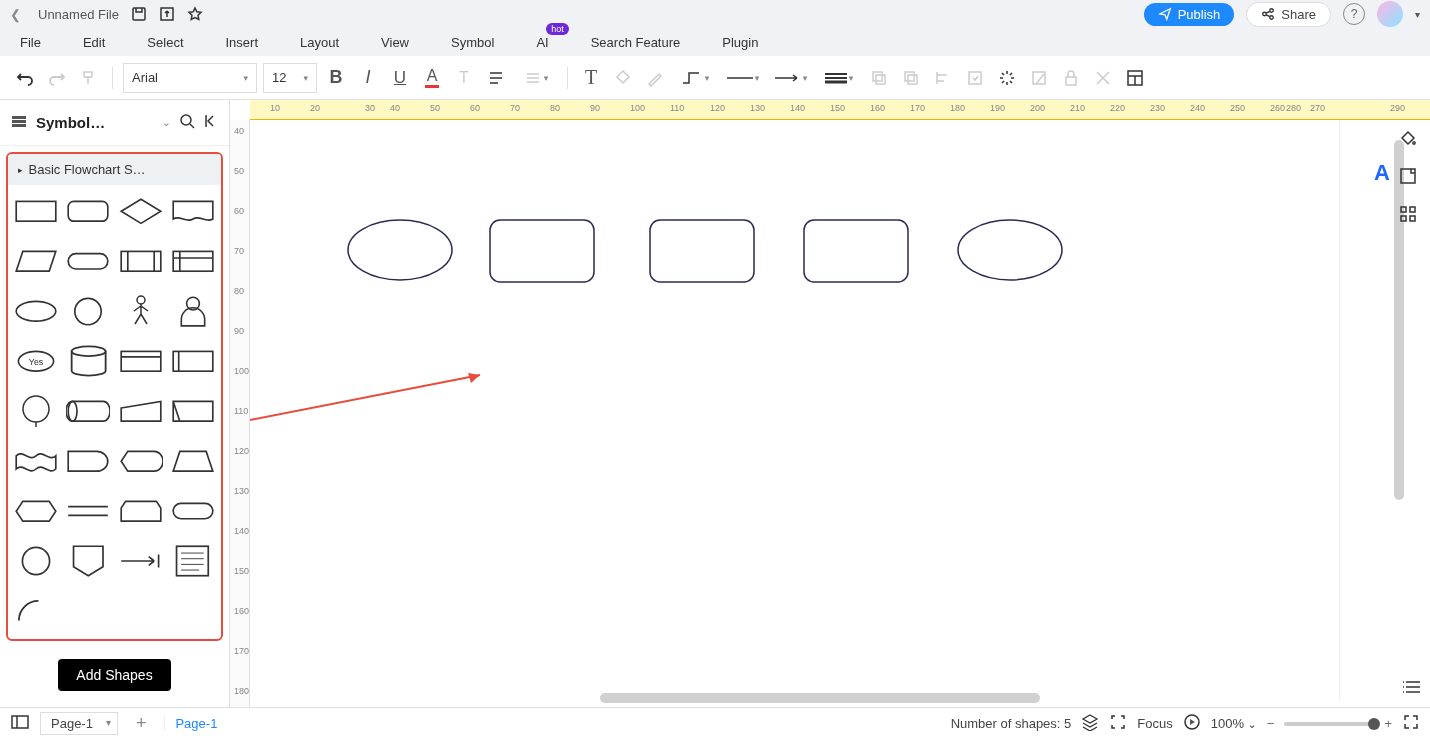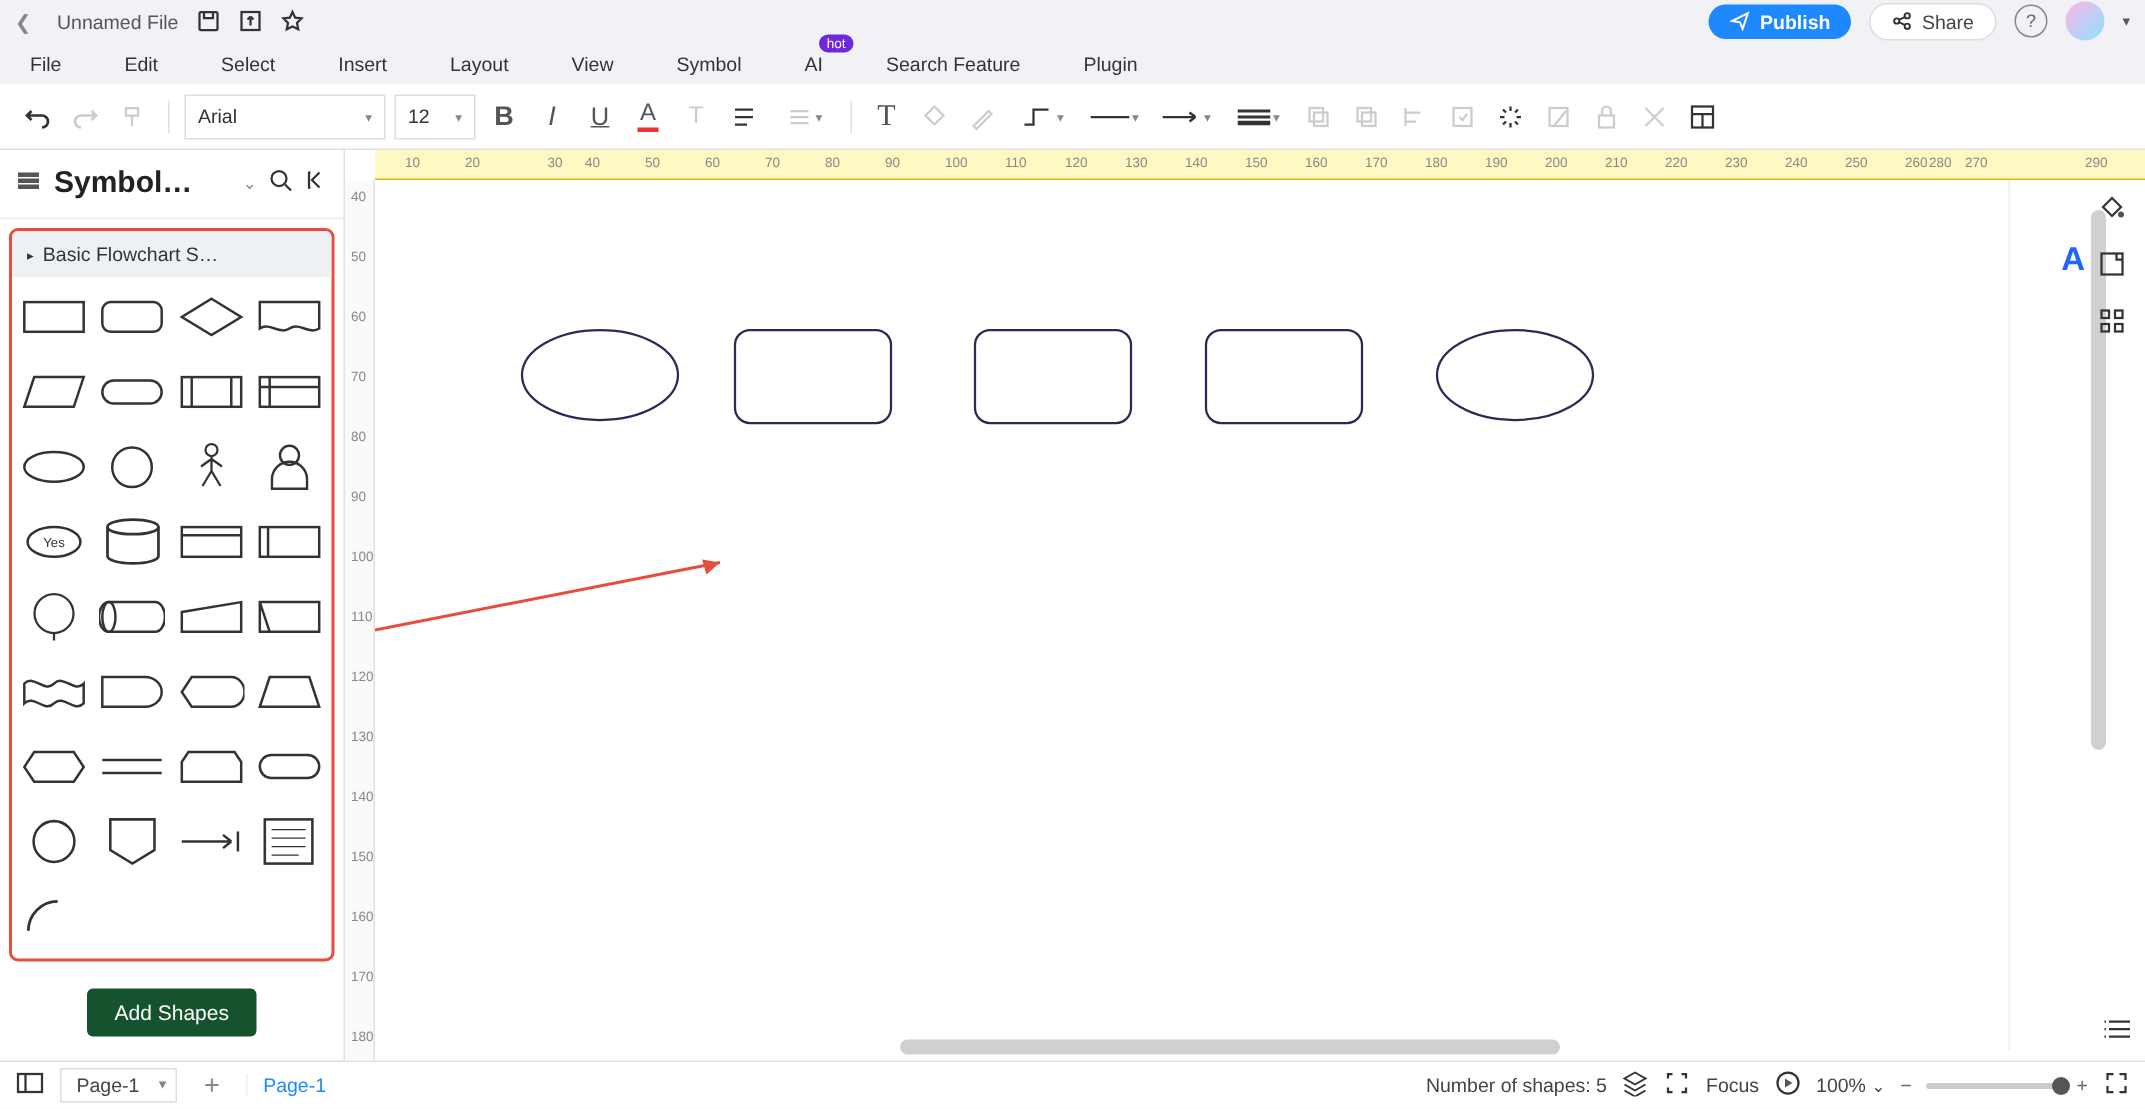--- a/index.html
+++ b/index.html
@@ -4,21 +4,21 @@
 <style>
 * { box-sizing: border-box; margin: 0; padding: 0; font-family: Arial, sans-serif; }
 body { width: 1430px; height: 739px; background: #f0f2f5; overflow: hidden; display: flex; flex-direction: column; }
 
 
 .titlebar { height: 28px; background: #f0f2f5; display: flex; align-items: center; padding: 0 10px; gap: 12px; font-size: 13px; color: #555; }
 .titlebar .back { width:16px; color:#888; cursor:pointer; }
 .titlebar .title { color:#555;text-align:right; }
 .titlebar .tb-icon { width:16px; height:16px; color:#888; cursor:pointer; display:flex; align-items:center; justify-content:center; }
 .titlebar .spacer { flex:1; }
-.titlebar .publish-btn { background:#1e88ff; color:#fff; border-radius:20px; padding:4px 14px; font-size:13px; display:flex; align-items:center; gap:6px; cursor:pointer;font-weight:bold; }
+.titlebar .publish-btn { background:#1e88ff; color:#fff; border-radius:20px; padding:4px 14px; font-size:13px; display:flex; align-items:center; gap:6px; cursor:pointer; }
 .titlebar .share-btn { background:#fff; border:1px solid #ddd; border-radius:20px; padding:4px 14px; font-size:13px; display:flex; align-items:center; gap:6px; cursor:pointer; color:#444;}
 .titlebar .help { width:22px; height:22px; border:1.5px solid #888; border-radius:50%; display:flex; align-items:center; justify-content:center; font-size:12px; color:#666; cursor:pointer;}
 .titlebar .avatar { width:26px; height:26px; border-radius:50%; background: linear-gradient(135deg,#ffb6e6,#8ae2ff); cursor:pointer;}
 .titlebar .avdrop { font-size:10px; color:#555;}
 
 
 .menubar { height: 28px; background:#f0f2f5; display:flex; align-items:center; padding:0 20px; gap:42px; font-size:13px; color:#333;}
 .menubar .mitem { cursor:pointer; position:relative;}
 .menubar .hot { position:absolute; top:-12px; right:-20px; background:#6d28d9; color:#fff; font-size:9px; padding:1px 5px; border-radius:8px;}
 
@@ -33,31 +33,31 @@
 .toolbar .caret { font-size:9px; color:#888;}
 .toolbar .wide { width:42px; justify-content:center; gap:2px; display:flex; align-items:center;}
 
 
 .main { flex:1; display:flex; overflow:hidden; background:#fff;}
 
 
 .leftpanel { width:230px; background:#fff; border-right:1px solid #e0e0e0; display:flex; flex-direction:column;}
 .lp-header { height:46px; display:flex; align-items:center; padding:0 10px; gap:8px; border-bottom:1px solid #eee;}
 .lp-header .stack-icon{ color:#444;}
-.lp-header .lp-title{ font-weight:bold; font-size:20px; color:#222; flex:1; overflow:hidden; text-overflow:ellipsis; white-space:nowrap;}
+.lp-header .lp-title{ font-weight:bold; font-size:15px; color:#222; flex:1; overflow:hidden; text-overflow:ellipsis; white-space:nowrap;}
 .lp-header .chev{ font-size:11px; color:#888; cursor:pointer;}
 .lp-header .search{ cursor:pointer;}
 .lp-header .collapse{ cursor:pointer;}
 .shape-group { border:2px solid #e74c3c; border-radius:6px; margin:6px; flex:1; overflow:hidden; display:flex; flex-direction:column;}
 .group-head { background:#eef1f4; padding:8px 10px; font-size:13px; color:#333; display:flex; align-items:center; gap:6px;}
 .group-head .tri{font-size:9px;}
 .shape-grid { flex:1; overflow-y:auto; padding:8px 6px; display:grid; grid-template-columns:repeat(4,1fr); gap:14px 8px; align-content:start;}
 .shape-cell { height:36px; display:flex; align-items:center; justify-content:center; cursor:grab;}
 .shape-cell svg{ max-width:44px; max-height:34px; }
-.add-shapes { margin:12px auto 16px; background:#14532d; color:#fff; padding:8px 18px; border-radius:4px; font-size:14px; cursor:pointer; width:fit-content;}
+.add-shapes { margin:12px auto 16px; background:#000000; color:#fff; padding:8px 18px; border-radius:4px; font-size:14px; cursor:pointer; width:fit-content;}
 
 
 .canvaswrap { flex:1; position:relative; display:flex; flex-direction:column; overflow:hidden;}
 .ruler-h { height:20px; background:#fef9c3; margin-left:20px; position:relative; border-bottom:1px solid #eab308; font-size:9px; color:#888;}
 .ruler-h span{ position:absolute; top:3px;}
 .canvas-inner{ flex:1; position:relative; display:flex;}
 .ruler-v { width:20px; background:#fafafa; border-right:1px solid #e0e0e0; position:relative; font-size:9px; color:#888;}
 .ruler-v span{ position:absolute; left:4px; transform:translateY(-4px);}
 .canvas { flex:1; background:#fff; position:relative; overflow:hidden;}
 .canvas .page { position:absolute; left:0; top:0; width:1090px; height:580px; background:#fff; border-right:1px solid #eee;}

